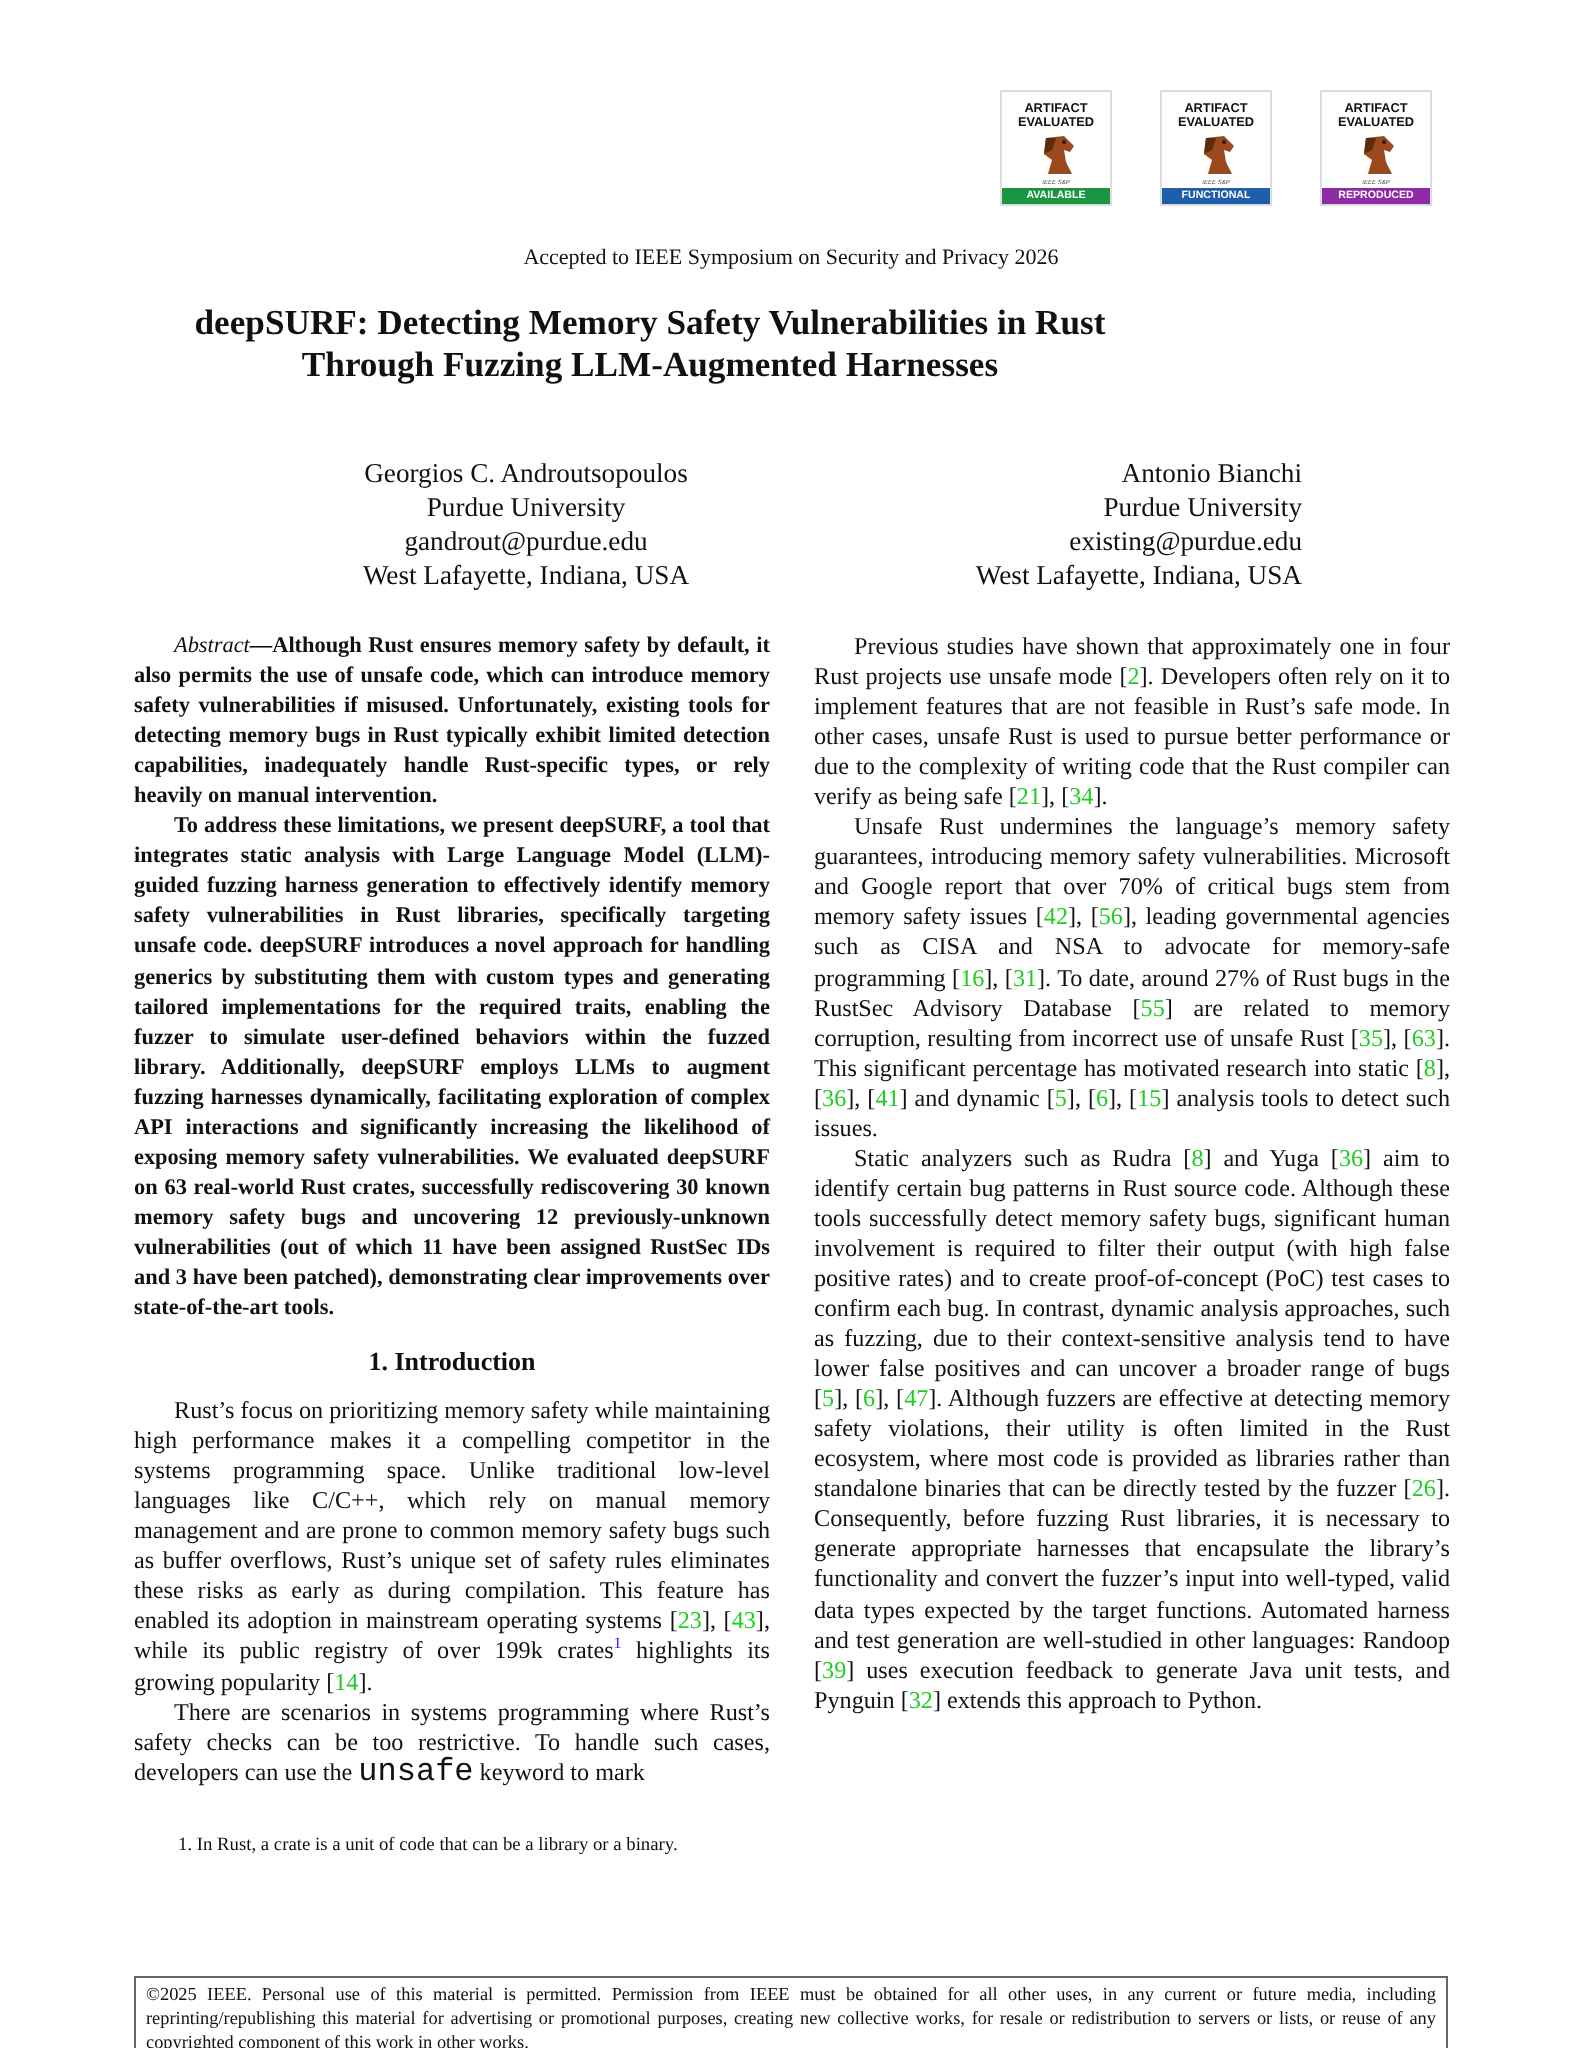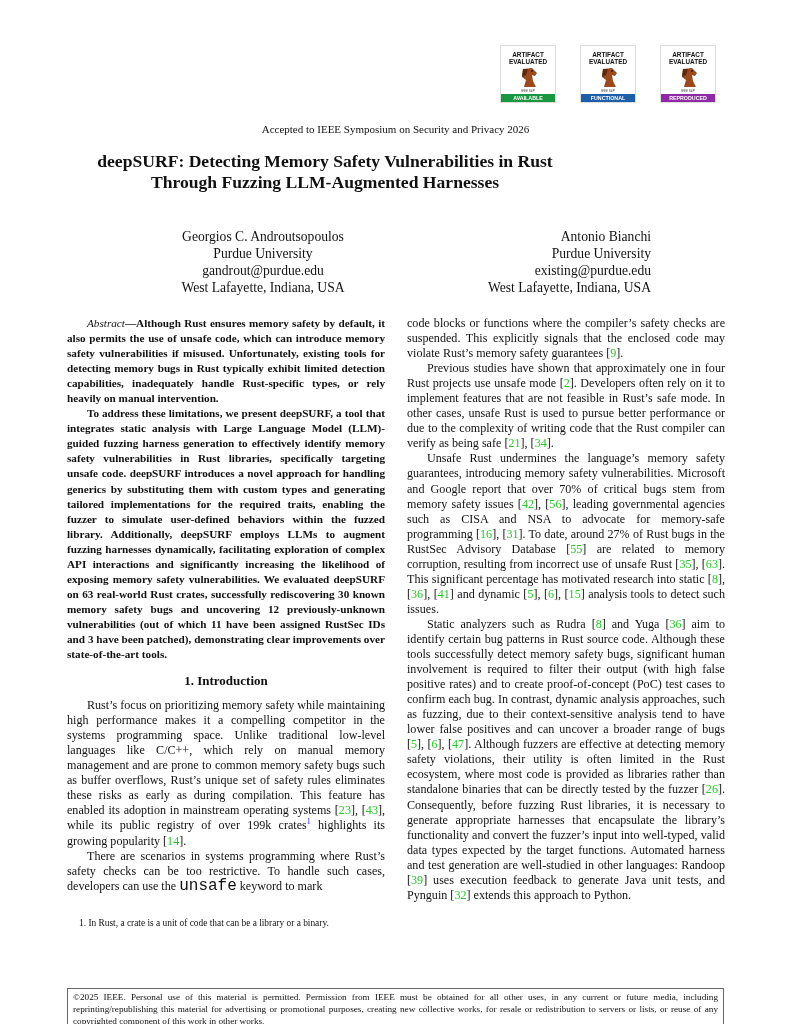--- a/index.html
+++ b/index.html
@@ -27,21 +27,21 @@
   .col.left { left: 67px; }
   .col.right { left: 407px; }
   .col p { margin: 0; }
   .ind { text-indent: 20px; }
   .abstract { font-weight: bold; font-size: 11.2px; line-height: 15.05px; }
   .abstract .lbl { font-style: italic; font-weight: normal; }
   .h1 { font-size: 13px; font-weight: bold; margin: 10px 0 8px 0 !important; line-height: 18px; text-align: center; }
   .cite { color: #22cc22; }
   .fnref { color: #1a1aee; font-size: 8px; vertical-align: super; line-height: 0; }
   .mono { font-family: "Liberation Mono", "DejaVu Sans Mono", monospace; font-size: 16px; }
-  .footnote { position: absolute; top: 918px; left: 79px; width: 310px; font-size: 9.4px; font-family: Liberation Serif, serif; }
+  .footnote { position: absolute; top: 918px; left: 89px; width: 310px; font-size: 9.4px; font-family: Liberation Serif, serif; }
   .copyright { position: absolute; top: 988px; left: 67px; width: 657px; height: 42px;
                border: 1px solid #666; box-sizing: border-box; padding: 2px 5px;
                font-size: 9.2px; line-height: 12px; text-align: justify; }
 </style>
 </head>
 <body>
 
 <div class="badges">
   <div class="badge" style="left:0">
     <div class="bt">ARTIFACT EVALUATED</div>
@@ -99,19 +99,18 @@
   <p class="abstract ind"><span class="lbl">Abstract</span><span>—Although Rust ensures memory safety by default, it also permits the use of unsafe code, which can introduce memory safety vulnerabilities if misused. Unfortunately, existing tools for detecting memory bugs in Rust typically exhibit limited detection capabilities, inadequately handle Rust-specific types, or rely heavily on manual intervention.</span></p>
   <p class="abstract ind">To address these limitations, we present deepSURF, a tool that integrates static analysis with Large Language Model (LLM)-guided fuzzing harness generation to effectively identify memory safety vulnerabilities in Rust libraries, specifically targeting unsafe code. deepSURF introduces a novel approach for handling generics by substituting them with custom types and generating tailored implementations for the required traits, enabling the fuzzer to simulate user-defined behaviors within the fuzzed library. Additionally, deepSURF employs LLMs to augment fuzzing harnesses dynamically, facilitating exploration of complex API interactions and significantly increasing the likelihood of exposing memory safety vulnerabilities. We evaluated deepSURF on 63 real-world Rust crates, successfully rediscovering 30 known memory safety bugs and uncovering 12 previously-unknown vulnerabilities (out of which 11 have been assigned RustSec IDs and 3 have been patched), demonstrating clear improvements over state-of-the-art tools.</p>
   <p class="h1">1. Introduction</p>
   <p class="ind"><span>Rust’s focus on prioritizing memory safety while maintaining high performance makes it a compelling competitor in the systems programming space. Unlike traditional low-level languages like C/C++, which rely on manual memory management and are prone to common memory safety bugs such as buffer overflows, Rust’s unique set of safety rules eliminates these risks as early as during compilation. This feature has enabled its adoption in mainstream operating systems </span>[<span class="cite">23</span>], [<span class="cite">43</span>]<span>, while its public registry of over 199k crates</span><span class="fnref">1</span><span> highlights its growing popularity  </span>[<span class="cite">14</span>].</p>
   <p class="ind"><span>There are scenarios in systems programming where Rust’s safety checks can be too restrictive. To handle such cases, developers can use the </span><span class="mono">unsafe</span><span> keyword to mark</span></p>
 </div>
 
 <div class="footnote">1. In Rust, a crate is a unit of code that can be a library or a binary.</div>
 
 <div class="col right" id="rightcol">
-    <p>code blocks or functions where the compiler’s safety checks are suspended. This explicitly signals that the enclosed code may violate Rust’s memory safety guarantees [<span class="cite">9</span>].</p>
     <p class="ind">Previous studies have shown that approximately one in four Rust projects use unsafe mode [<span class="cite">2</span>]. Developers often rely on it to implement features that are not feasible in Rust’s safe mode. In other cases, unsafe Rust is used to pursue better performance or due to the complexity of writing code that the Rust compiler can verify as being safe [<span class="cite">21</span>], [<span class="cite">34</span>].</p>
     <p class="ind">Unsafe Rust undermines the language’s memory safety guarantees, introducing memory safety vulnerabilities. Microsoft and Google report that over 70% of critical bugs stem from memory safety issues [<span class="cite">42</span>], [<span class="cite">56</span>], leading governmental agencies such as CISA and NSA to advocate for memory-safe programming [<span class="cite">16</span>], [<span class="cite">31</span>]. To date, around 27% of Rust bugs in the RustSec Advisory Database [<span class="cite">55</span>] are related to memory corruption, resulting from incorrect use of unsafe Rust [<span class="cite">35</span>], [<span class="cite">63</span>]. This significant percentage has motivated research into static [<span class="cite">8</span>], [<span class="cite">36</span>], [<span class="cite">41</span>] and dynamic [<span class="cite">5</span>], [<span class="cite">6</span>], [<span class="cite">15</span>] analysis tools to detect such issues.</p>
     <p class="ind">Static analyzers such as Rudra [<span class="cite">8</span>] and Yuga [<span class="cite">36</span>] aim to identify certain bug patterns in Rust source code. Although these tools successfully detect memory safety bugs, significant human involvement is required to filter their output (with high false positive rates) and to create proof-of-concept (PoC) test cases to confirm each bug. In contrast, dynamic analysis approaches, such as fuzzing, due to their context-sensitive analysis tend to have lower false positives and can uncover a broader range of bugs [<span class="cite">5</span>], [<span class="cite">6</span>], [<span class="cite">47</span>]. Although fuzzers are effective at detecting memory safety violations, their utility is often limited in the Rust ecosystem, where most code is provided as libraries rather than standalone binaries that can be directly tested by the fuzzer [<span class="cite">26</span>]. Consequently, before fuzzing Rust libraries, it is necessary to generate appropriate harnesses that encapsulate the library’s functionality and convert the fuzzer’s input into well-typed, valid data types expected by the target functions. Automated harness and test generation are well-studied in other languages: Randoop [<span class="cite">39</span>] uses execution feedback to generate Java unit tests, and Pynguin [<span class="cite">32</span>] extends this approach to Python.</p>
   </div>
 
 <div class="copyright">©2025 IEEE. Personal use of this material is permitted. Permission from IEEE must be obtained for all other uses, in any current or future media, including reprinting/republishing this material for advertising or promotional purposes, creating new collective works, for resale or redistribution to servers or lists, or reuse of any copyrighted component of this work in other works.</div>
 
 </body></html>

